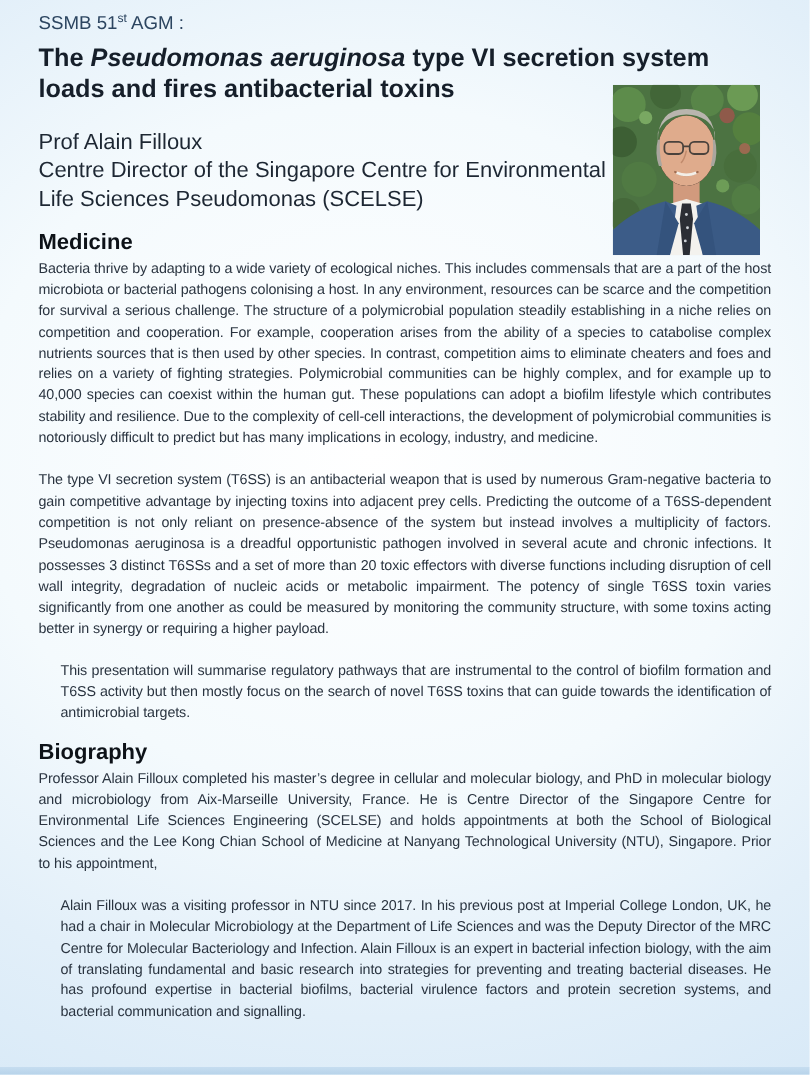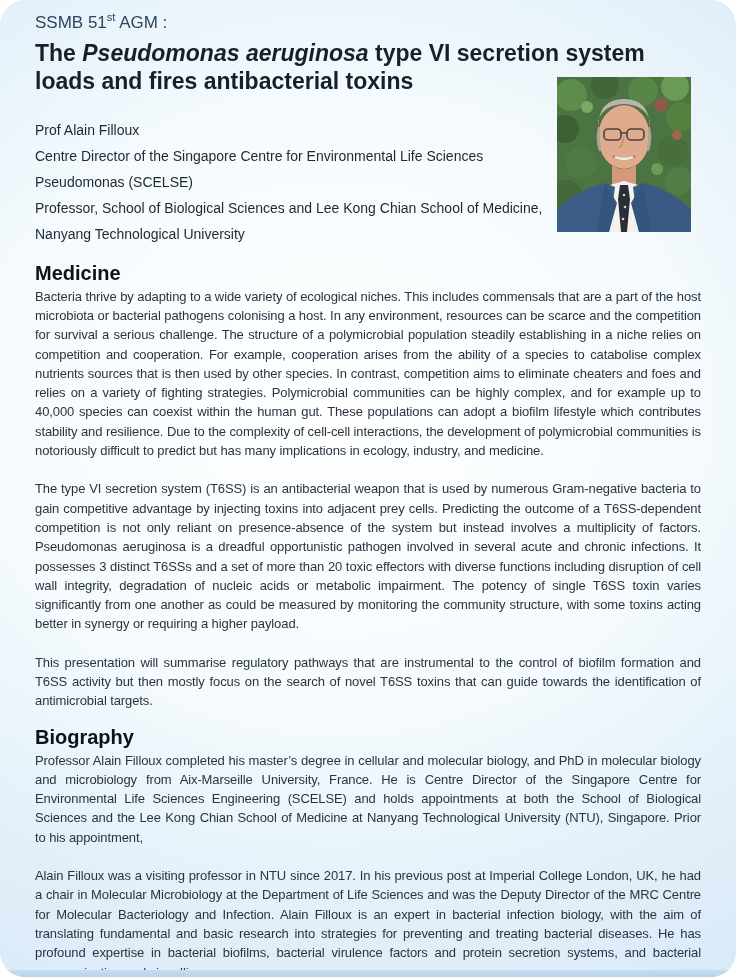--- a/index.html
+++ b/index.html
@@ -7,21 +7,20 @@
     width:736px;height:977px;
     font-family:"Liberation Sans", sans-serif;
     -webkit-font-smoothing:antialiased;
   }
   .page{
     position:relative;
     width:736px;height:977px;
     overflow:hidden;
     background:
       radial-gradient(130% 85% at 46% 42%, #ffffff 0%, #f4fafd 38%, #e2eff9 62%, #cde3f5 100%);
-    border-radius: 25px;
   }
   .page-bottom-edge{
     position:absolute;left:0;bottom:0;width:736px;height:7px;
     background:linear-gradient(#c6ddf0,#b7d3ea);
   }
   .content{
     position:absolute;left:35px;top:6px;width:666px;
     color:#2a3440;
   }
   .event-line{
@@ -29,58 +28,57 @@
   }
   .event-line sup{font-size:11px;}
   .doc-title{
     margin-top:5px;
     font-size:23px;line-height:28px;font-weight:700;color:#161f2a;
     max-width:690px;
   }
   .doc-title .it{font-style:italic;}
   .speaker{
     margin-top:22px;
-    font-size:14px;line-height:26px;color:#1d2733;
+    font-size:20px;line-height:26px;color:#1d2733;
     width:525px;
   }
   .photo{
     position:absolute;left:522px;top:71px;width:134px;height:155px;
     overflow:hidden;
   }
   
   .section-heading{
     font-size:20px;line-height:24px;font-weight:700;color:#0d1218;
     margin-top:14px;margin-bottom:2px;
   }
   .body-text p{
     margin:0 0 19px 0;
     font-size:13px;line-height:19.3px;
     text-align:justify;
     color:#2a3440;
     letter-spacing:-0.1px;
   }
-  .body-text p:last-child{margin-bottom:0;}
+  .body-text p:last-child{margin-bottom:0;margin-left:20px;}
   .abstract-block{margin-top:2px;}
   .bio-block{margin-top:0px;}
 </style>
 </head>
 <body>
 
 <div class="page">
 
   <div class="content">
 
     <div class="event-line"><span>SSMB 51</span><sup>st</sup><span> AGM :</span></div>
 
     <div class="doc-title"><span>The </span><span class="it">Pseudomonas aeruginosa</span><span> type VI secretion system loads and fires antibacterial toxins</span></div>
 
     <div class="speaker">
       <div>Prof Alain Filloux</div>
       <div>Centre Director of the Singapore Centre for Environmental Life Sciences Pseudomonas (SCELSE)</div>
-      <div>Professor, School of Biological Sciences and Lee Kong Chian School of Medicine, Nanyang Technological University</div>
     </div>
 
     <div class="photo">
       <svg width="134" height="155" viewBox="0 0 134 155" xmlns="http://www.w3.org/2000/svg">
 
         <rect x="0" y="0" width="134" height="155" fill="#4c7342"></rect>
         <circle cx="14" cy="18" r="16" fill="#5d8c4b"></circle>
         <circle cx="48" cy="8" r="14" fill="#426638"></circle>
         <circle cx="86" cy="14" r="15" fill="#588548"></circle>
         <circle cx="118" cy="10" r="14" fill="#6b9a54"></circle>

